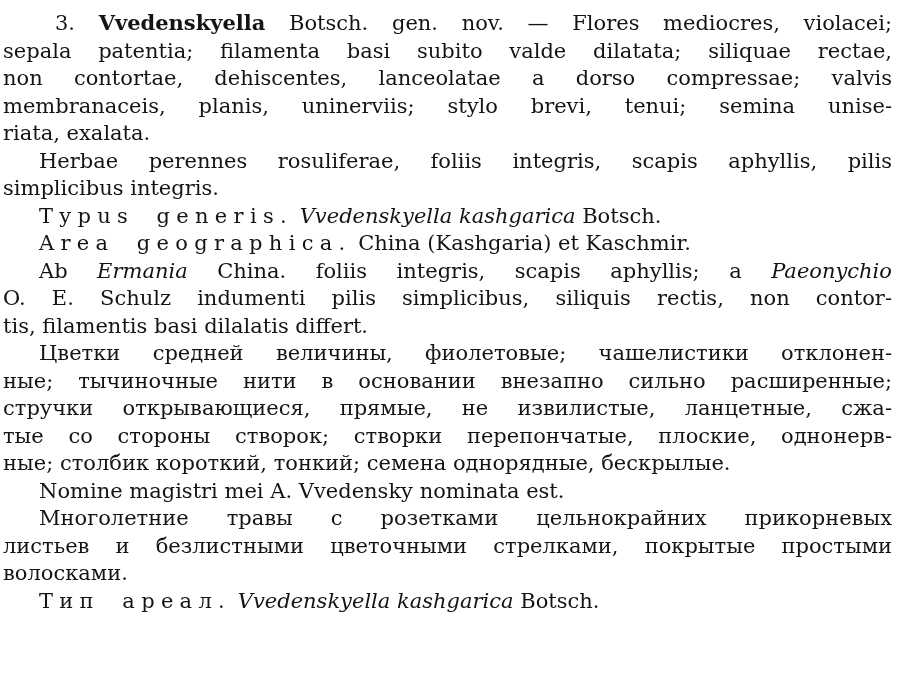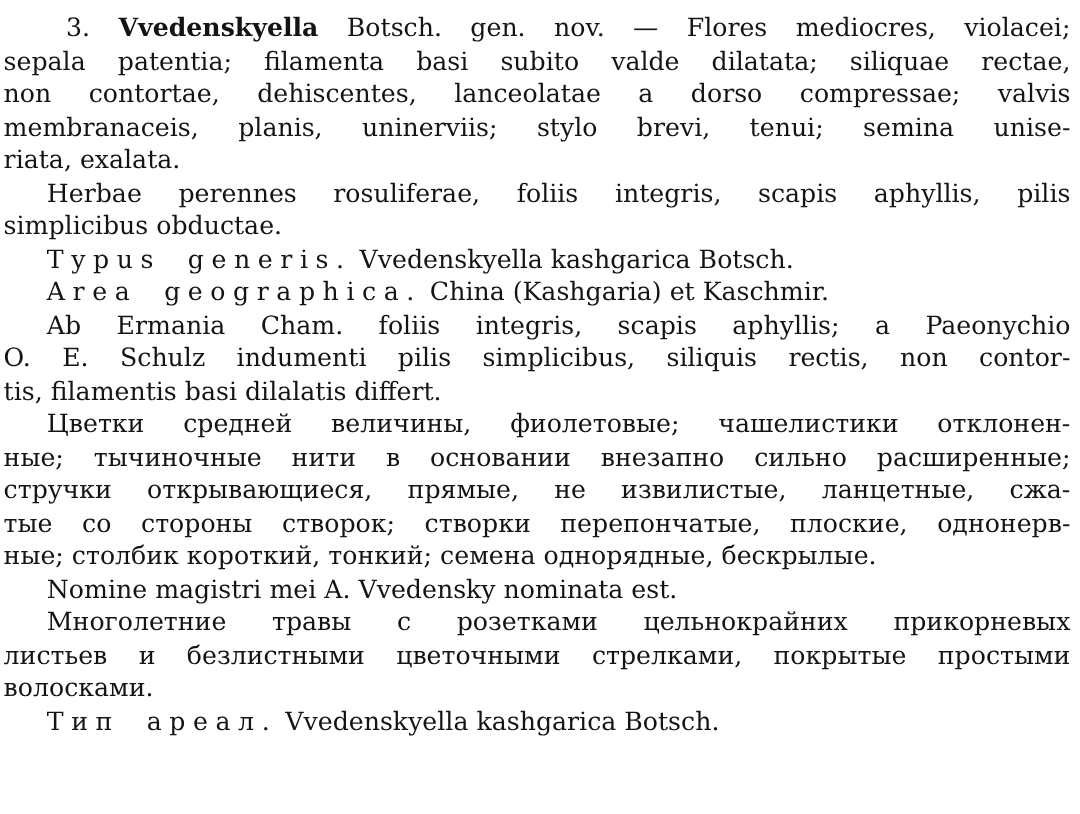--- a/index.html
+++ b/index.html
@@ -24,47 +24,47 @@
   .para { margin: 0; }
   
   .line {
     text-align: justify;
     text-align-last: left;
   }
   .line.j { text-align-last: justify; }
   .line.first { text-indent: 36px; }
   .para:first-child .line.first { text-indent: 52px; }
   .b { font-weight: bold; }
-  .i { }
+  .i { font-style: italic; }
   .sp { letter-spacing: 0.30em; word-spacing: 0.45em; }
 </style>
 </head>
 <body>
 
 <div class="page">
   <div class="doc-text">
       <div class="para">
         <div class="line first j"><span>3. </span><span class="b">Vvedenskyella</span><span> Botsch. gen. nov. — Flores mediocres, violacei;</span></div>
         <div class="line j"><span>sepala patentia; filamenta basi subito valde dilatata; siliquae rectae,</span></div>
         <div class="line j"><span>non contortae, dehiscentes, lanceolatae a dorso compressae; valvis</span></div>
         <div class="line j"><span>membranaceis, planis, uninerviis; stylo brevi, tenui; semina unise-</span></div>
         <div class="line"><span>riata, exalata.</span></div>
       </div>
       <div class="para">
         <div class="line first j"><span>Herbae perennes rosuliferae, foliis integris, scapis aphyllis, pilis</span></div>
-        <div class="line"><span>simplicibus obductae.</span></div>
+        <div class="line"><span>simplicibus integris.</span></div>
       </div>
       <div class="para">
         <div class="line first"><span class="sp">Typus generis.</span><span> </span><span class="i">Vvedenskyella kashgarica</span><span> Botsch.</span></div>
       </div>
       <div class="para">
         <div class="line first"><span class="sp">Area geographica.</span><span> China (Kashgaria) et Kaschmir.</span></div>
       </div>
       <div class="para">
-        <div class="line first j"><span>Ab </span><span class="i">Ermania</span><span> Cham. foliis integris, scapis aphyllis; a </span><span class="i">Paeonychio</span></div>
+        <div class="line first j"><span>Ab </span><span class="i">Ermania</span><span> China. foliis integris, scapis aphyllis; a </span><span class="i">Paeonychio</span></div>
         <div class="line j"><span>O. E. Schulz indumenti pilis simplicibus, siliquis rectis, non contor-</span></div>
         <div class="line"><span>tis, filamentis basi dilalatis differt.</span></div>
       </div>
       <div class="para">
         <div class="line first j"><span>Цветки средней величины, фиолетовые; чашелистики отклонен-</span></div>
         <div class="line j"><span>ные; тычиночные нити в основании внезапно сильно расширенные;</span></div>
         <div class="line j"><span>стручки открывающиеся, прямые, не извилистые, ланцетные, сжа-</span></div>
         <div class="line j"><span>тые со стороны створок; створки перепончатые, плоские, однонерв-</span></div>
         <div class="line"><span>ные; столбик короткий, тонкий; семена однорядные, бескрылые.</span></div>
       </div>

